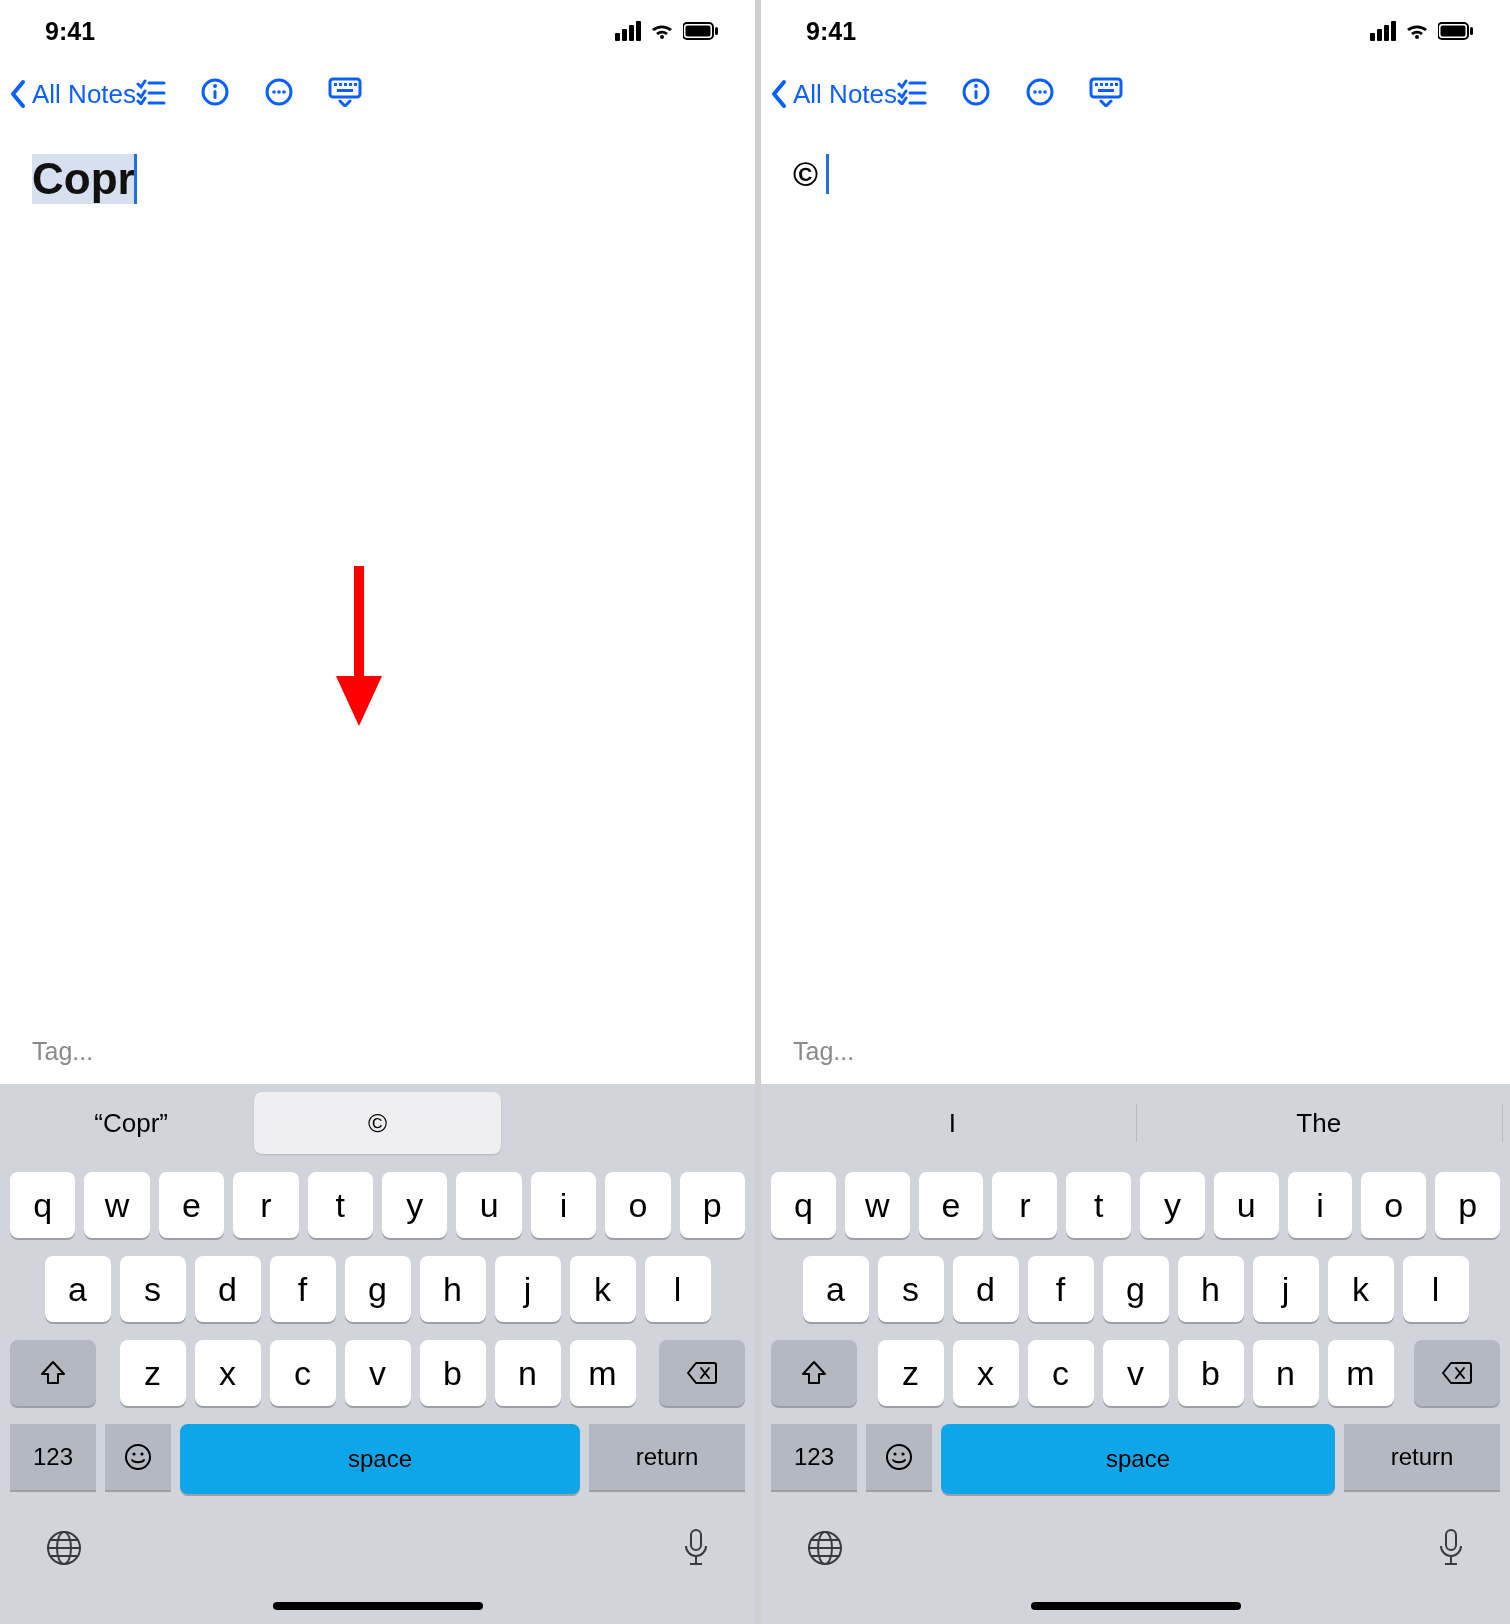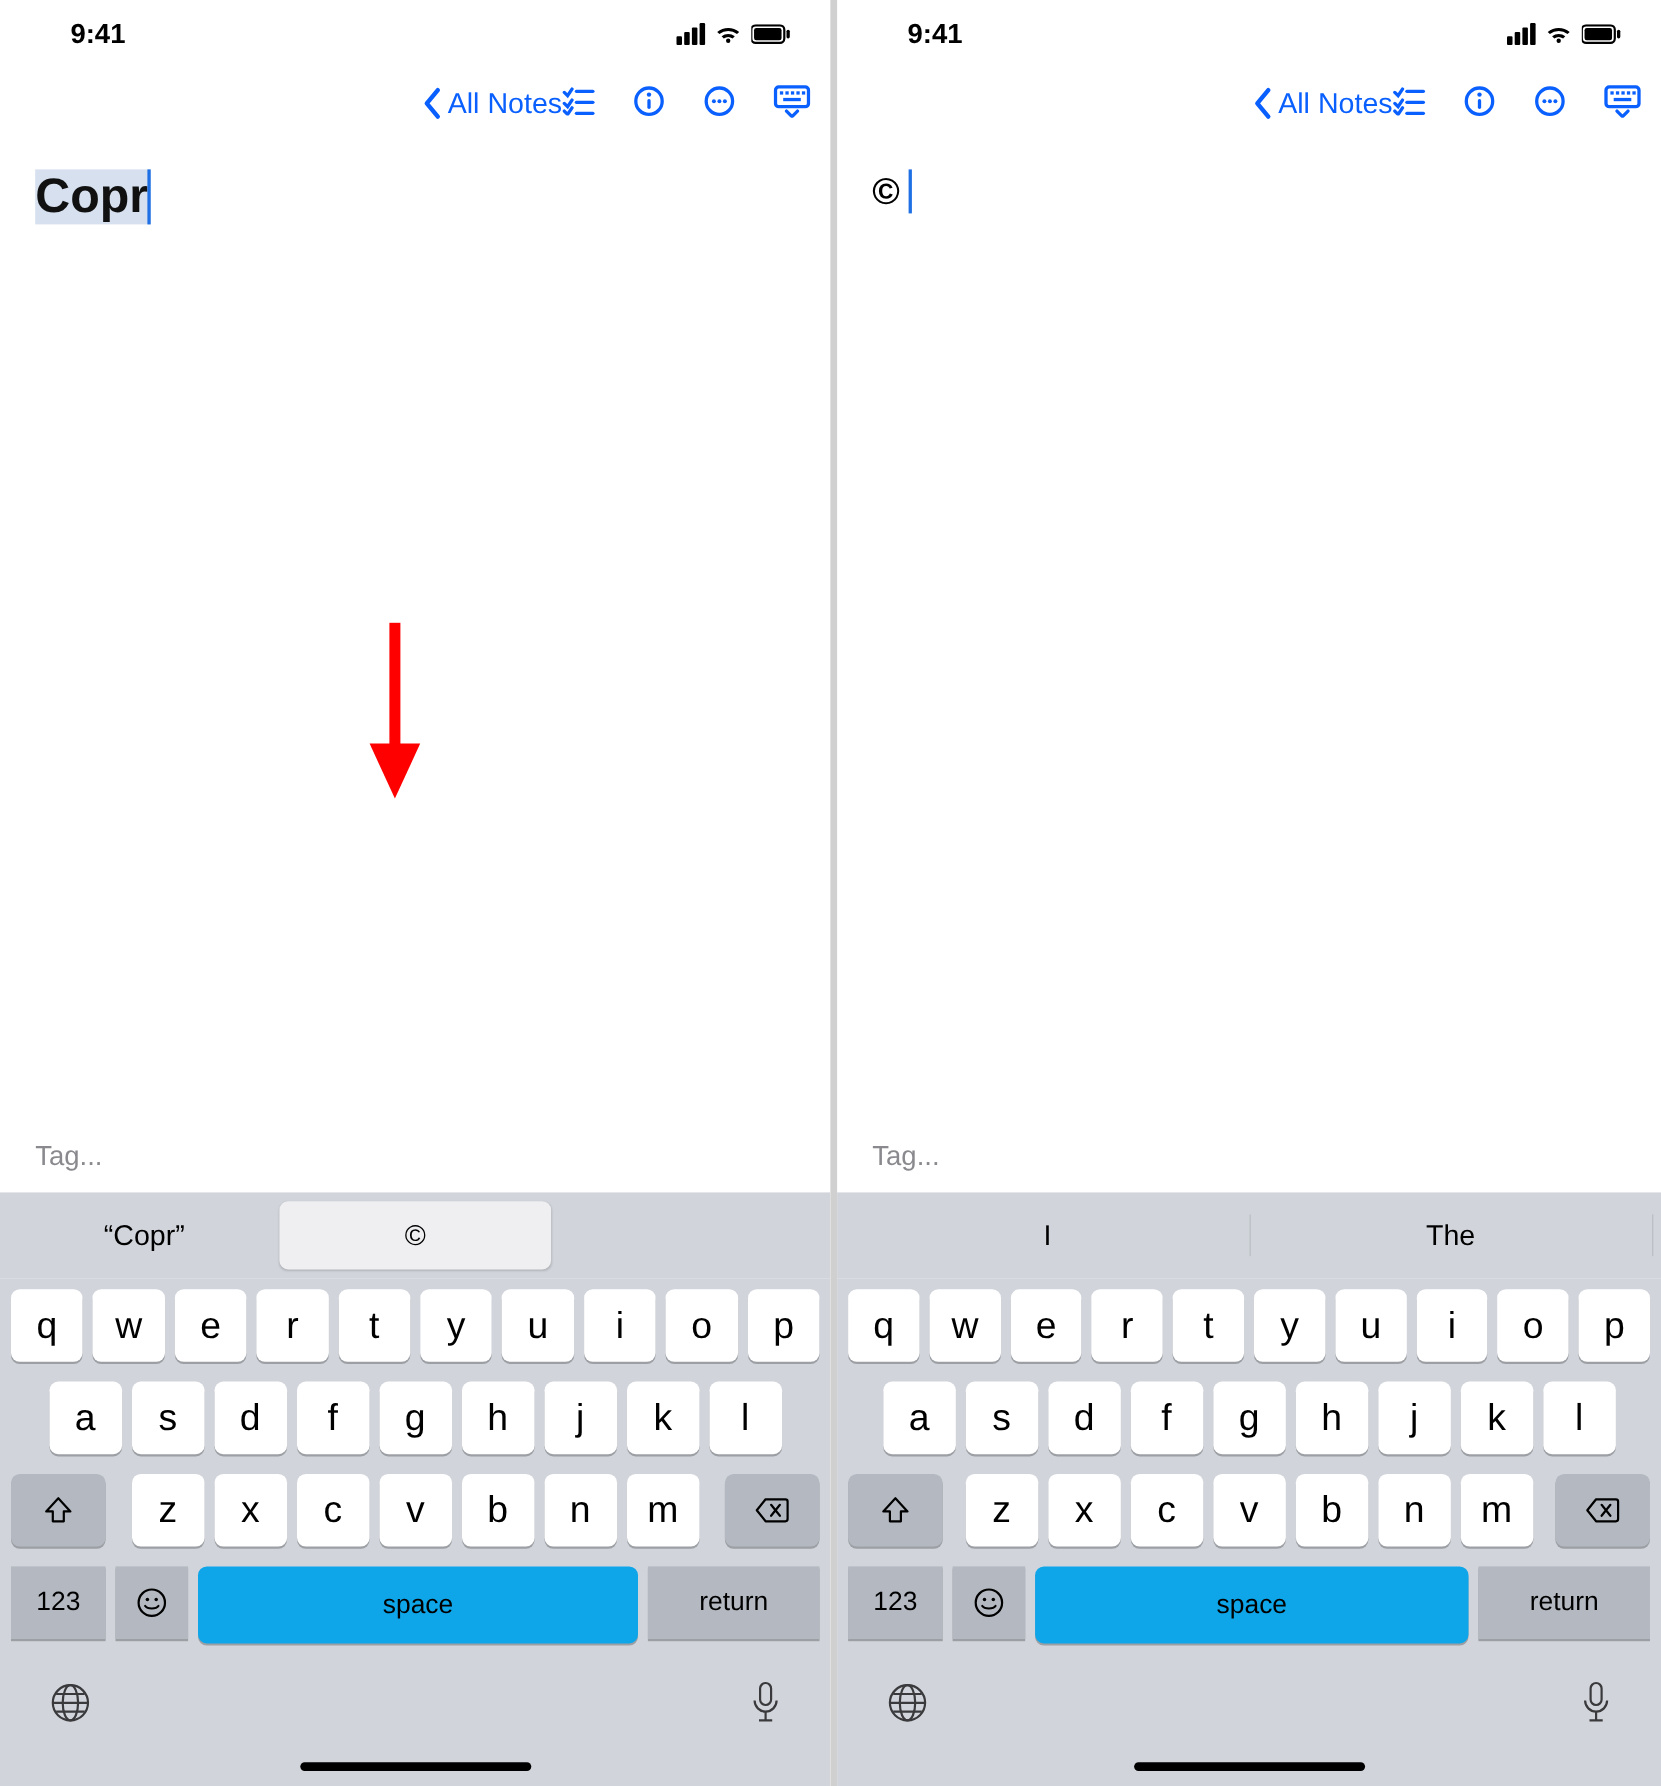--- a/index.html
+++ b/index.html
@@ -19,36 +19,36 @@
     flex-direction: column;
   }
   .phone + .phone { border-left: 6px solid #d0d0d0; }
 
   
   .status-bar {
     height: 62px;
     display: flex;
     align-items: center;
     justify-content: space-between;
-    padding: 0 36px 0 64px;
+    padding: 0 36px 0 45px;
     font-size: 25px;
     font-weight: 600;
   }
   .status-right { display: flex; align-items: center; gap: 8px; }
   .sig-bars { display: flex; align-items: flex-end; gap: 2px; }
   .sig-bars span { width: 5px; background: #000; border-radius: 1px; }
   .sig-bars span:nth-child(1){height:8px;} .sig-bars span:nth-child(2){height:12px;}
   .sig-bars span:nth-child(3){height:16px;} .sig-bars span:nth-child(4){height:20px;}
 
   
   .nav-bar {
     height: 64px;
     display: flex;
     align-items: center;
-    justify-content: flex-end;
+    justify-content: flex-start;
     padding: 0 18px 0 8px;
   }
   .back {
     display: flex; align-items: center; gap: 2px;
     color: #0a60ff; font-size: 26px; font-weight: 400;
   }
   .nav-actions { display: flex; align-items: center; gap: 34px; }
   .nav-actions .tb { color: #0a60ff; }
 
   

